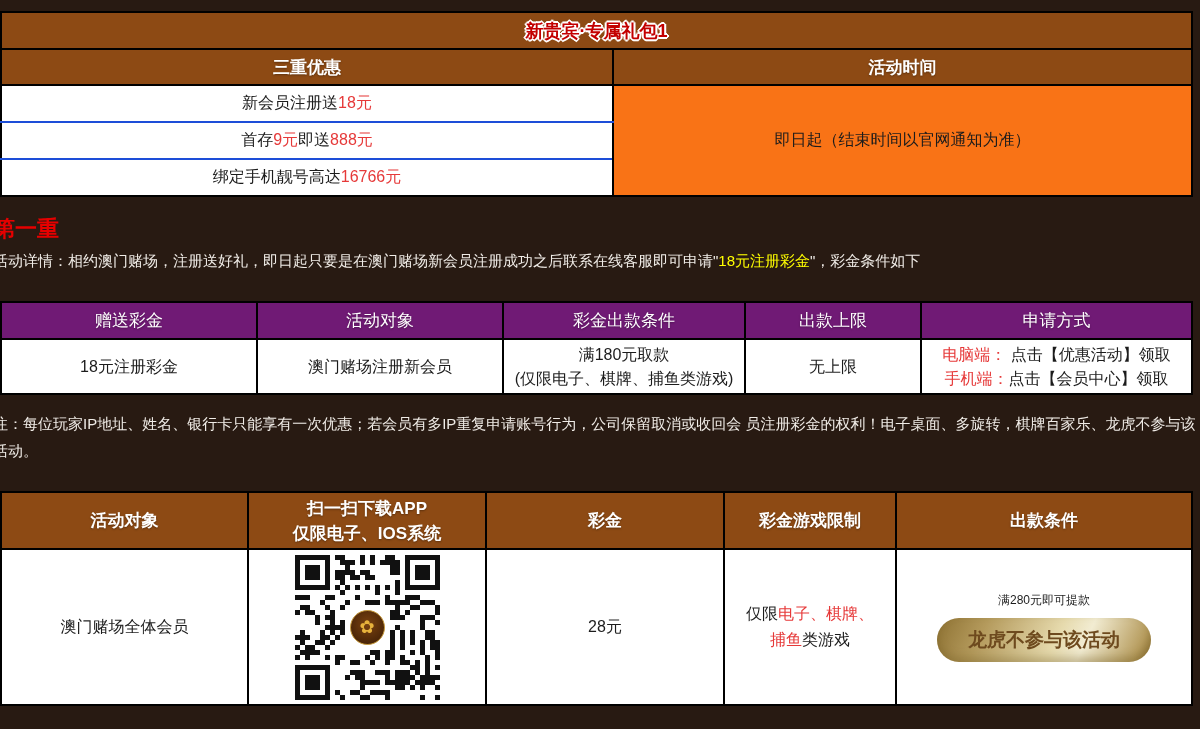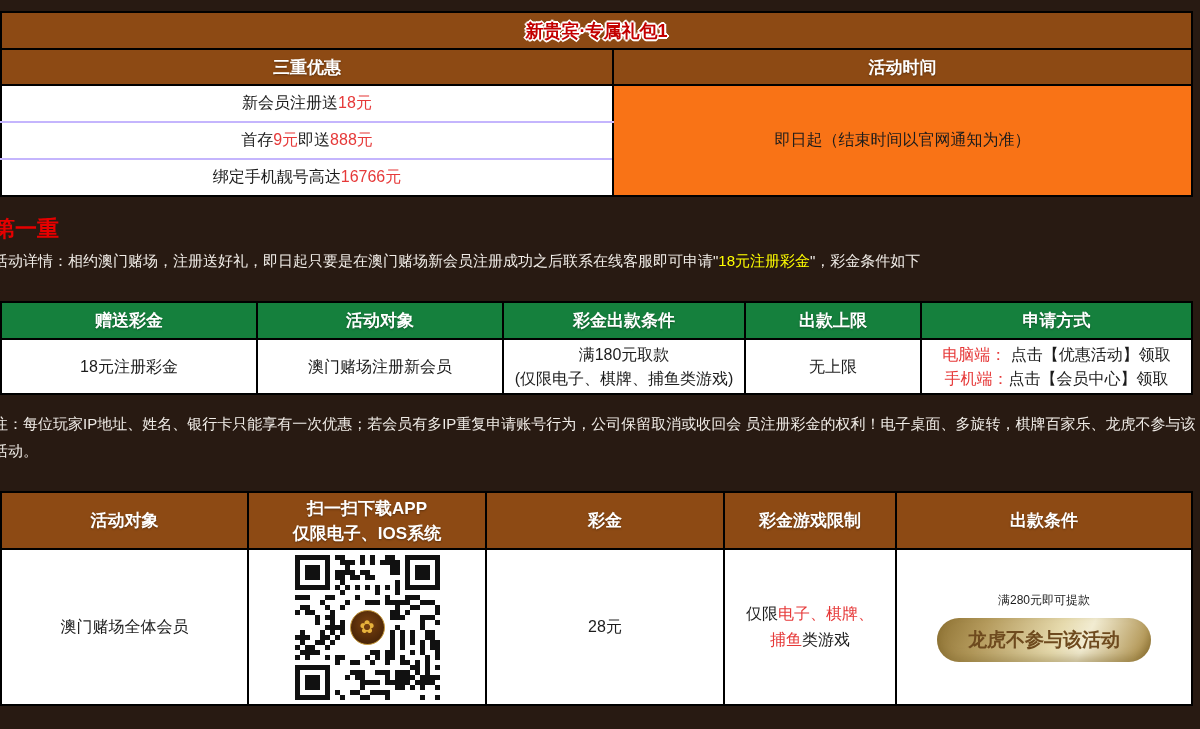--- a/index.html
+++ b/index.html
@@ -20,40 +20,40 @@
     font-size:18px;font-weight:bold;color:#c30000;
     text-shadow:-1px -1px 0 #fff,1px -1px 0 #fff,-1px 1px 0 #fff,1px 1px 0 #fff,
                  0 -2px 0 #fff,0 2px 0 #fff,-2px 0 0 #fff,2px 0 0 #fff;
     margin-top:28px;
   }
   .t1 .head-cell{
     height:32px;background:#8d4a14;color:#fff;
     font-size:17px;font-weight:bold;text-shadow:0 1px 2px rgba(0,0,0,.35);
   }
   .t1 .offer-cell{height:33px;font-size:16px;color:#1c1c1c;background:#fff;}
-  .t1 .offer-sep{border-bottom:2px solid #c4b5fd;}
+  .t1 .offer-sep{border-bottom:2px solid #1d4ed8;}
   .t1 .time-cell{font-size:16px;color:#1c1c1c;background:#f97316;}
 
   .red{color:#e63939;}
   .yellow{color:#ffff00;}
 
   
   .sec-heading{
     margin:18px 0 0 -7px;font-size:22px;line-height:28px;
     font-weight:bold;color:#e60000;
   }
   .sec-detail{
     margin:7px 0 0 -7px;font-size:15px;line-height:22px;color:#f0ece7;
   }
 
   
   .t2{width:1191px;margin:29px 0 0 0;background:#fff;}
   .t2 th,.t2 td{border:2px solid #000;text-align:center;vertical-align:middle;}
   .t2 th{
-    height:33px;background:#15803d;color:#fff;font-size:17px;font-weight:bold;
+    height:33px;background:#701a75;color:#fff;font-size:17px;font-weight:normal;
     text-shadow:0 1px 2px rgba(0,0,0,.35);
   }
   .t2 td{height:51px;font-size:16px;color:#1c1c1c;line-height:24px;}
 
   
   .note{
     margin:15px 0 0 -7px;width:1204px;
     font-size:15px;line-height:27px;color:#f0ece7;
   }
 

